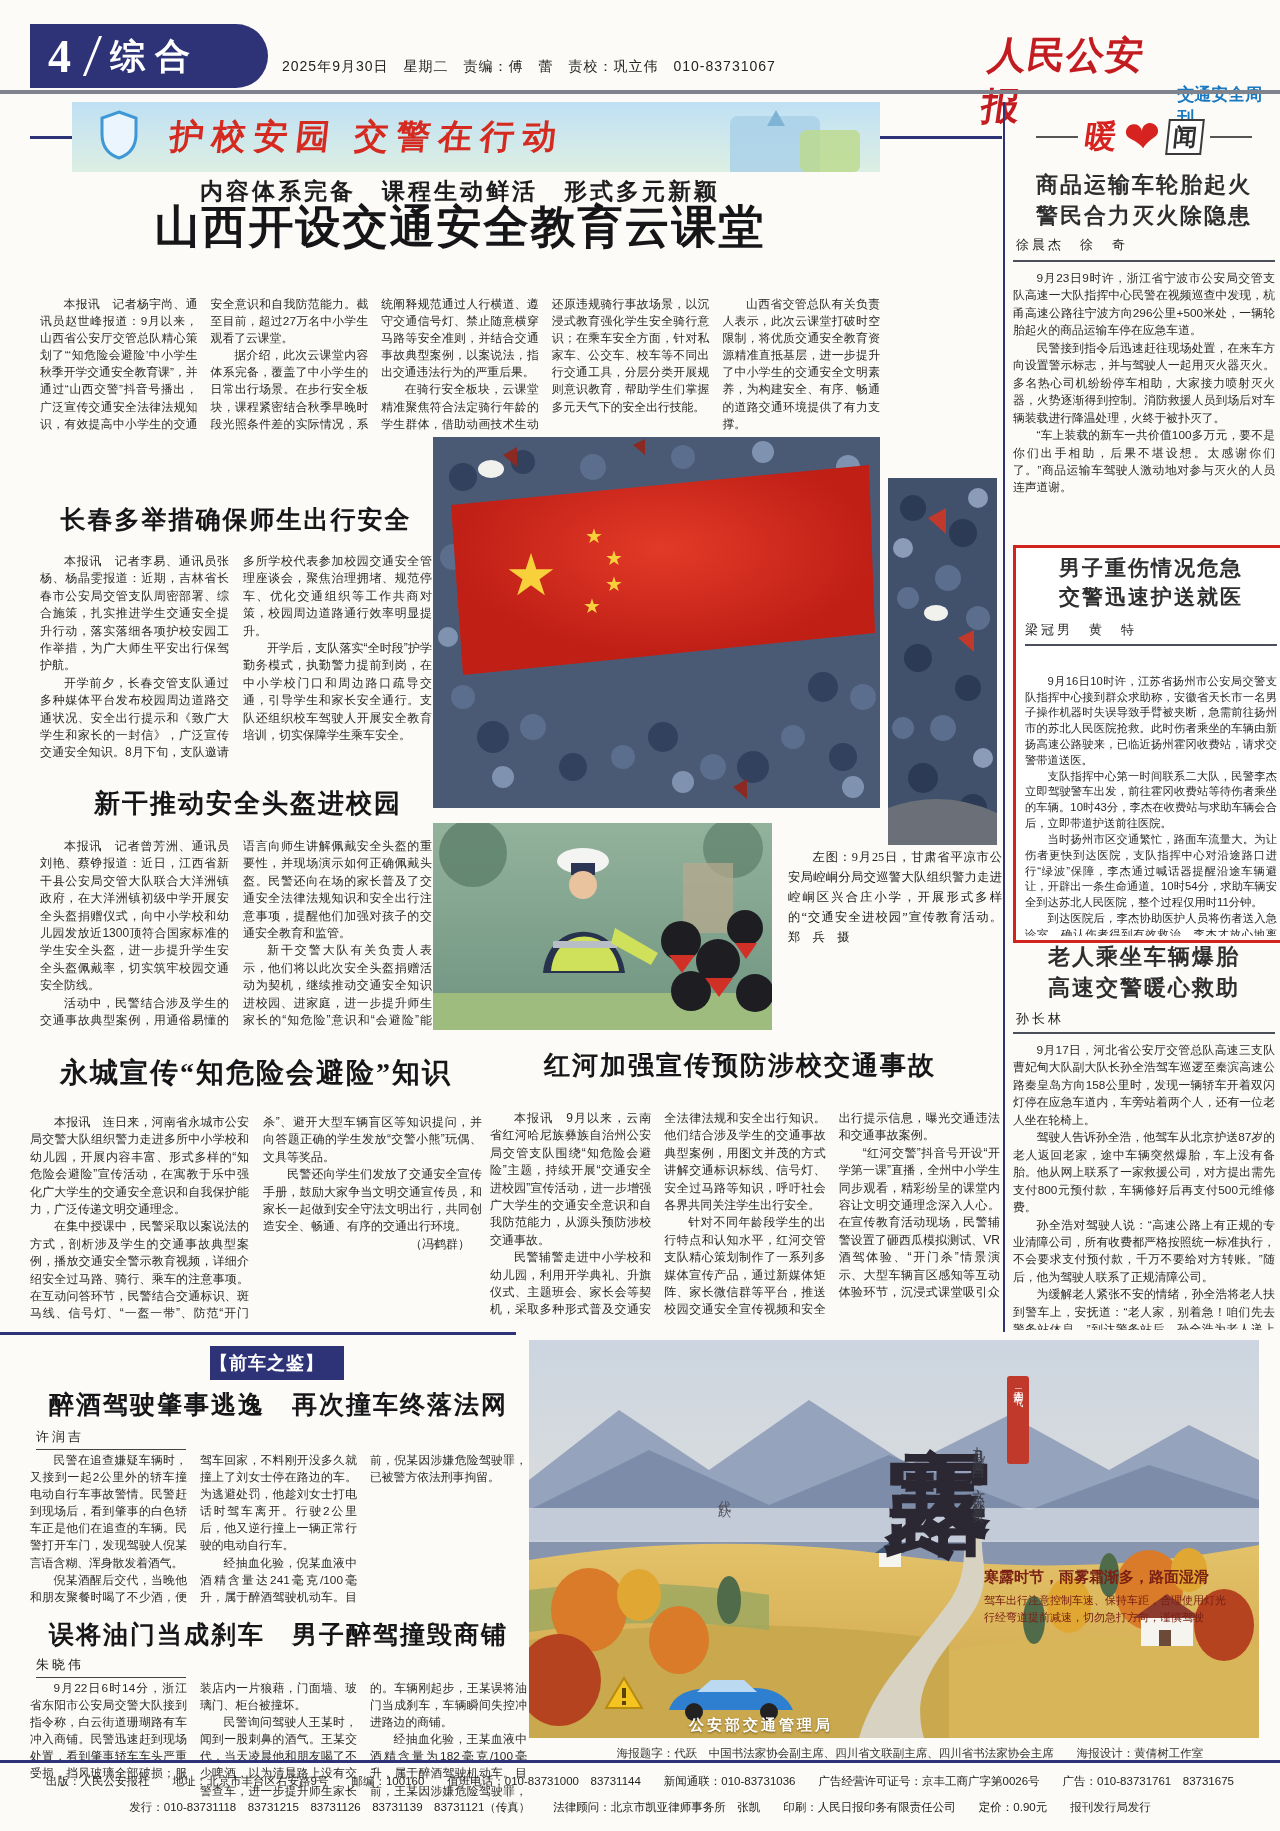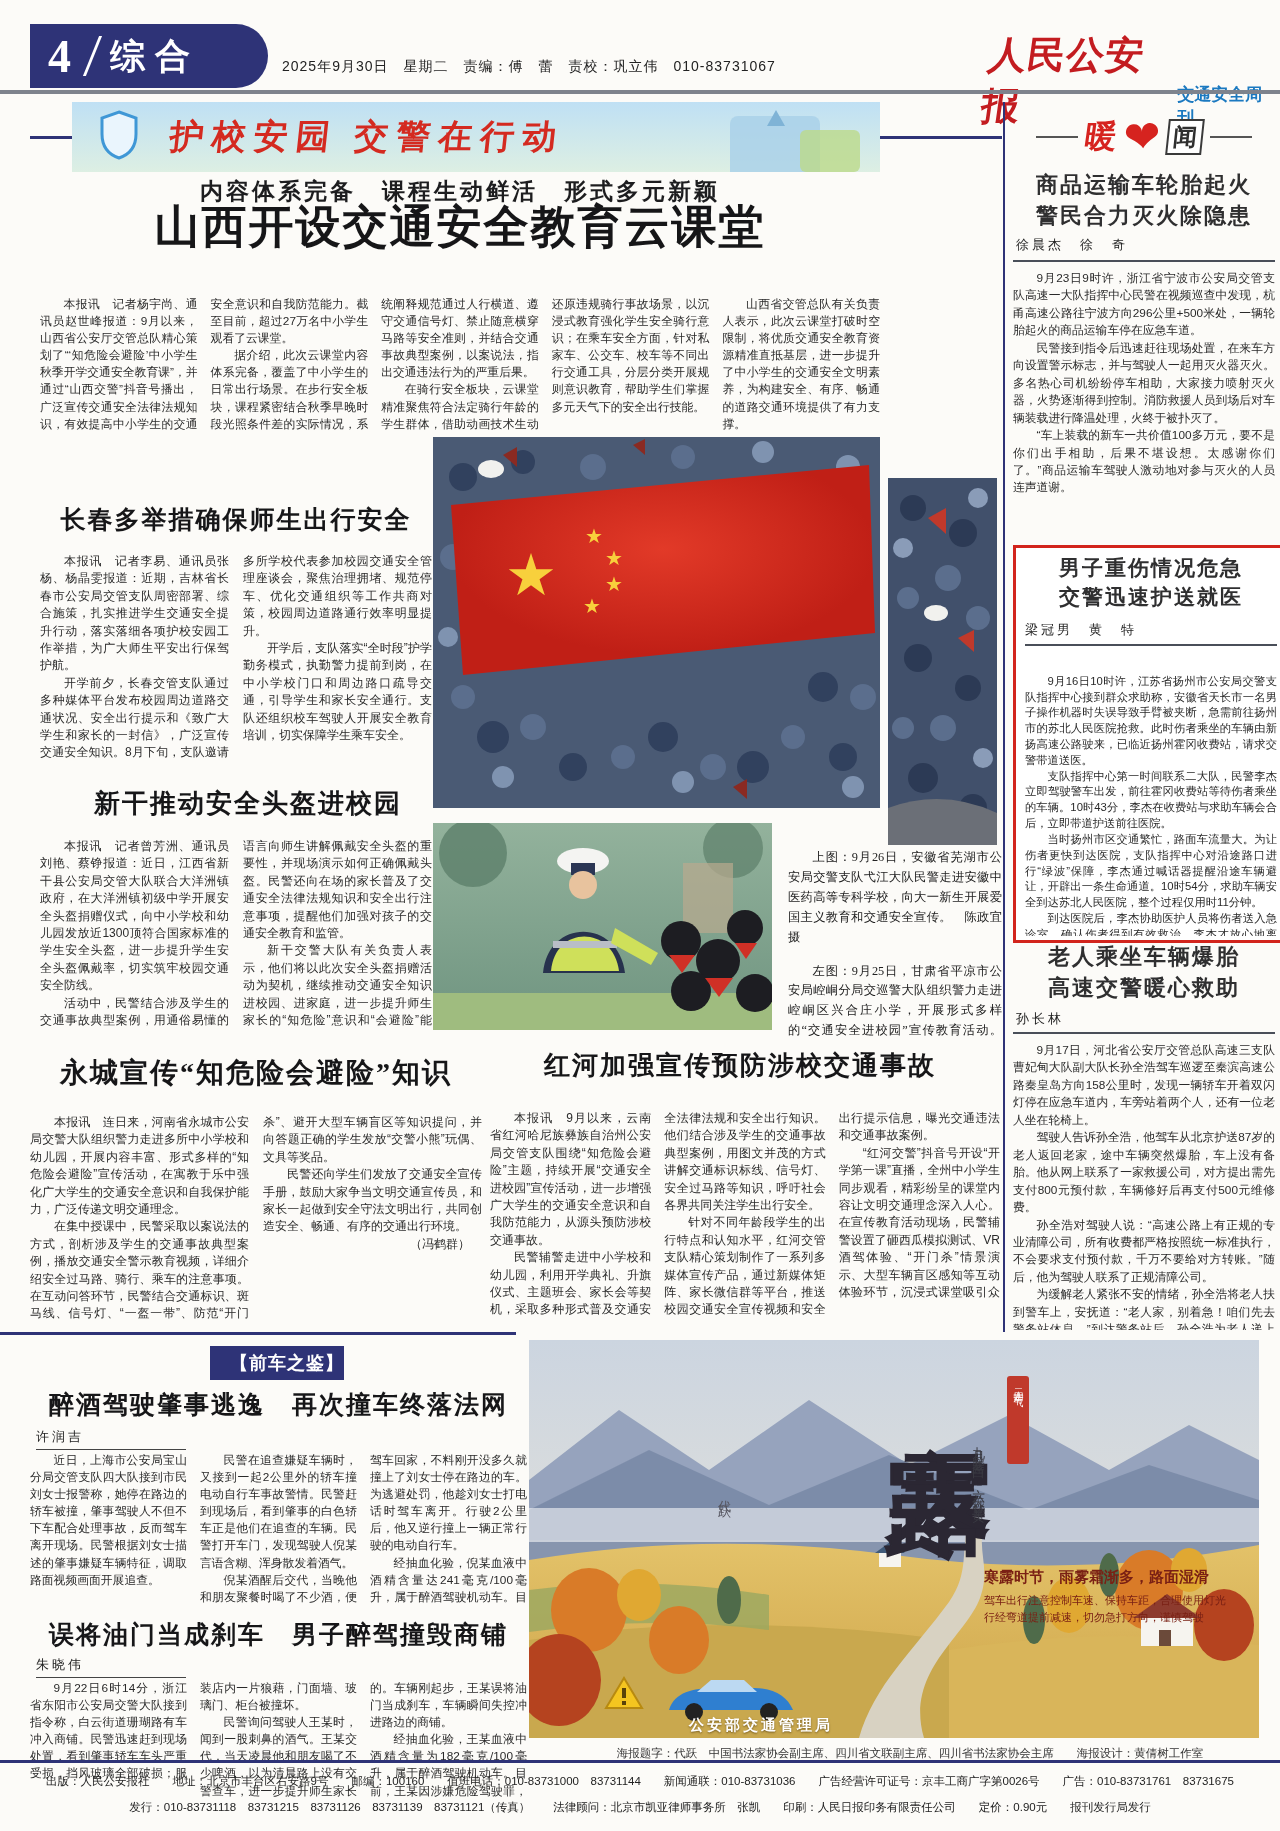--- a/index.html
+++ b/index.html
@@ -200,21 +200,20 @@
       </g>
     <g fill="#d03026">
         <polygon points="236,132 262,132 249,150"></polygon>
         <polygon points="272,155 300,155 286,174"></polygon>
         <polygon points="302,120 324,120 313,136"></polygon>
       </g>
   </svg>
 </div>
 
 <div class="abs caption" style="left:788px;top:848px;width:214px;height:195px;overflow:hidden;">
-  <p>上图：9月26日，安徽省芜湖市公安局交警支队弋江大队民警走进安徽中医药高等专科学校，向大一新生开展爱国主义教育和交通安全宣传。　陈政宜　摄</p>
   <p>左图：9月25日，甘肃省平凉市公安局崆峒分局交巡警大队组织警力走进崆峒区兴合庄小学，开展形式多样的“交通安全进校园”宣传教育活动。　郑　兵　摄</p>
 </div>
 
 <div class="abs headline" style="left:30px;top:1056px;width:452px;font-size:28px;">永城宣传“知危险会避险”知识</div>
 <div class="abs body-text cols2" style="left:30px;top:1114px;width:452px;height:218px;">
   <p>本报讯　连日来，河南省永城市公安局交警大队组织警力走进多所中小学校和幼儿园，开展内容丰富、形式多样的“知危险会避险”宣传活动，在寓教于乐中强化广大学生的交通安全意识和自我保护能力，广泛传递文明交通理念。</p>
   <p>在集中授课中，民警采取以案说法的方式，剖析涉及学生的交通事故典型案例，播放交通安全警示教育视频，详细介绍安全过马路、骑行、乘车的注意事项。在互动问答环节，民警结合交通标识、斑马线、信号灯、“一盔一带”、防范“开门杀”、避开大型车辆盲区等知识提问，并向答题正确的学生发放“交警小熊”玩偶、文具等奖品。</p>
   <p>民警还向学生们发放了交通安全宣传手册，鼓励大家争当文明交通宣传员，和家长一起做到安全守法文明出行，共同创造安全、畅通、有序的交通出行环境。</p>
   <p class="signoff">（冯鹤群）</p>
 </div>
@@ -223,26 +222,25 @@
 <div class="abs body-text cols3" style="left:490px;top:1110px;width:510px;height:222px;">
   <p>本报讯　9月以来，云南省红河哈尼族彝族自治州公安局交管支队围绕“知危险会避险”主题，持续开展“交通安全进校园”宣传活动，进一步增强广大学生的交通安全意识和自我防范能力，从源头预防涉校交通事故。</p>
   <p>民警辅警走进中小学校和幼儿园，利用开学典礼、升旗仪式、主题班会、家长会等契机，采取多种形式普及交通安全法律法规和安全出行知识。他们结合涉及学生的交通事故典型案例，用图文并茂的方式讲解交通标识标线、信号灯、安全过马路等知识，呼吁社会各界共同关注学生出行安全。</p>
   <p>针对不同年龄段学生的出行特点和认知水平，红河交管支队精心策划制作了一系列多媒体宣传产品，通过新媒体矩阵、家长微信群等平台，推送校园交通安全宣传视频和安全出行提示信息，曝光交通违法和交通事故案例。</p>
   <p>“红河交警”抖音号开设“开学第一课”直播，全州中小学生同步观看，精彩纷呈的课堂内容让文明交通理念深入人心。在宣传教育活动现场，民警辅警设置了砸西瓜模拟测试、VR酒驾体验、“开门杀”情景演示、大型车辆盲区感知等互动体验环节，沉浸式课堂吸引众多学生踊跃参与，加深了对交通安全知识的认识和理解。</p>
 
 </div>
 
 <div class="abs navy" style="left:0;top:1332px;width:516px;height:3px;"></div>
 <div class="abs" style="left:210px;top:1346px;width:134px;height:34px;background:#2e3377;color:#fff;font-size:18px;font-weight:bold;
-            text-align:right;line-height:34px;letter-spacing:1px;">【前车之鉴】</div>
+            text-align:left;line-height:34px;letter-spacing:1px;">【前车之鉴】</div>
 
 <div class="abs headline" style="left:30px;top:1390px;width:497px;font-size:25px;">醉酒驾驶肇事逃逸　再次撞车终落法网</div>
 <div class="abs byline" style="left:36px;top:1428px;width:150px;border-bottom:1px solid #444;padding-bottom:3px;">许润吉</div>
 <div class="abs body-text cols3" style="left:30px;top:1452px;width:497px;height:160px;font-size:11.8px;">
-  <p>近日，上海市公安局宝山分局交管支队四大队接到市民刘女士报警称，她停在路边的轿车被撞，肇事驾驶人不但不下车配合处理事故，反而驾车离开现场。民警根据刘女士描述的肇事嫌疑车辆特征，调取路面视频画面开展追查。</p>
   <p>民警在追查嫌疑车辆时，又接到一起2公里外的轿车撞电动自行车事故警情。民警赶到现场后，看到肇事的白色轿车正是他们在追查的车辆。民警打开车门，发现驾驶人倪某言语含糊、浑身散发着酒气。</p>
   <p>倪某酒醒后交代，当晚他和朋友聚餐时喝了不少酒，便驾车回家，不料刚开没多久就撞上了刘女士停在路边的车。为逃避处罚，他趁刘女士打电话时驾车离开。行驶2公里后，他又逆行撞上一辆正常行驶的电动自行车。</p>
   <p>经抽血化验，倪某血液中酒精含量达241毫克/100毫升，属于醉酒驾驶机动车。目前，倪某因涉嫌危险驾驶罪，已被警方依法刑事拘留。</p>
 </div>
 
 <div class="abs headline" style="left:30px;top:1620px;width:497px;font-size:25px;">误将油门当成刹车　男子醉驾撞毁商铺</div>
 <div class="abs byline" style="left:36px;top:1656px;width:150px;border-bottom:1px solid #444;padding-bottom:3px;">朱晓伟</div>
 <div class="abs body-text cols3" style="left:30px;top:1680px;width:497px;height:128px;font-size:11.8px;">
   <p>9月22日6时14分，浙江省东阳市公安局交警大队接到指令称，白云街道珊瑚路有车冲入商铺。民警迅速赶到现场处置，看到肇事轿车车头严重受损，挡风玻璃全部破损；服装店内一片狼藉，门面墙、玻璃门、柜台被撞坏。</p>
   <p>民警询问驾驶人王某时，闻到一股刺鼻的酒气。王某交代，当天凌晨他和朋友喝了不少啤酒，以为清晨路上没有交警查车，进一步提升师生家长的。车辆刚起步，王某误将油门当成刹车，车辆瞬间失控冲进路边的商铺。</p>

